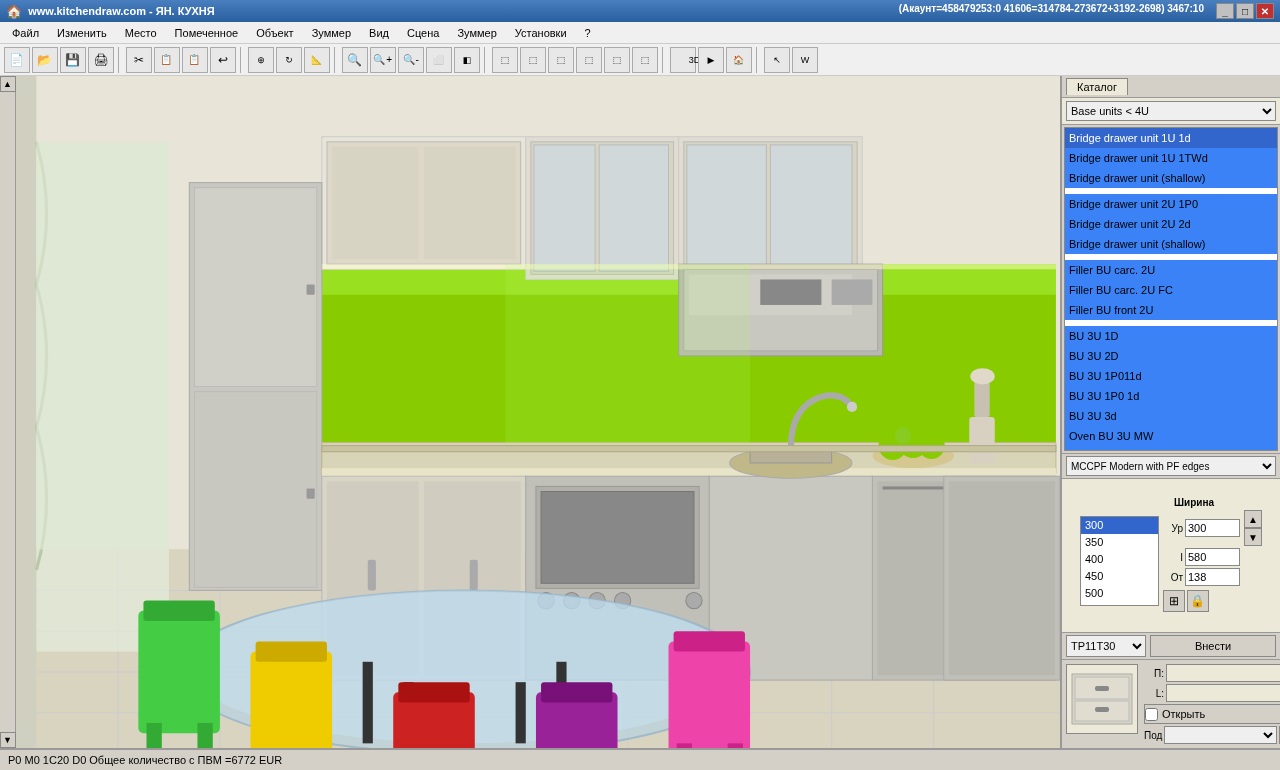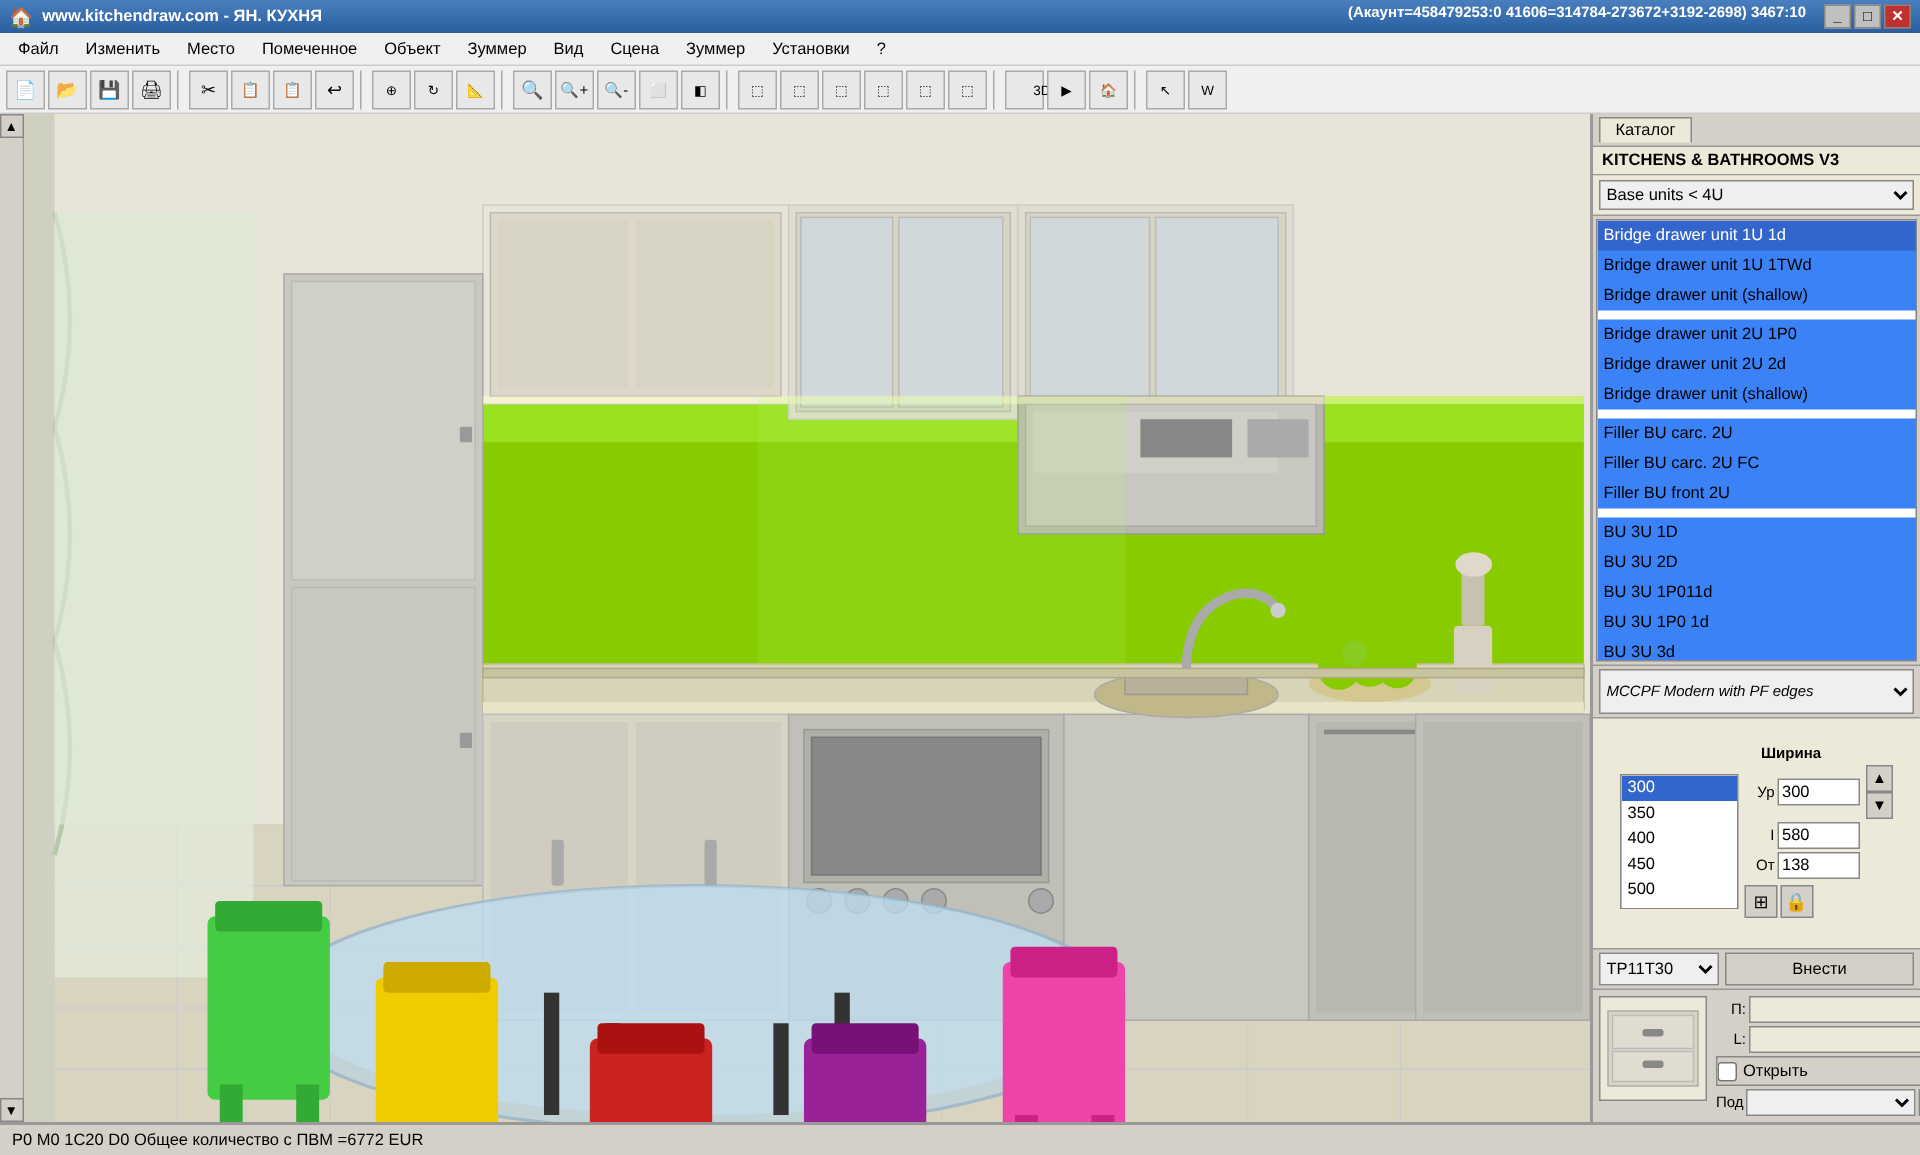--- a/index.html
+++ b/index.html
@@ -586,21 +586,20 @@
       <text x="1058" y="290" font-size="11" fill="#ffffff" font-family="Arial">front ZU</text>
     </svg>
   </div>
 
   <div id="right-panel">
 
     <div id="catalog-header">
       <div class="catalog-tab active">Каталог</div>
     </div>
 
-    <div id="catalog-title">KITCHENS &amp; BATHROOMS V3</div>
 
     <div id="filter-bar">
       <select style="flex:1; font-size:11px; height:20px;">
         <option>Base units &lt; 4U</option>
       </select>
     </div>
 
     <div id="item-list">
         <div class="list-item selected">Bridge drawer unit 1U 1d</div>
         <div class="list-item">Bridge drawer unit 1U 1TWd</div>
@@ -617,21 +616,21 @@
         <div class="list-item">BU 3U 1D</div>
         <div class="list-item">BU 3U 2D</div>
         <div class="list-item">BU 3U 1P011d</div>
         <div class="list-item">BU 3U 1P0 1d</div>
         <div class="list-item">BU 3U 3d</div>
         <div class="list-item">Oven BU 3U MW</div>
         <div class="list-item">Sink unit 3U 1D</div>
       </div>
 
     <div id="style-bar">
-      <select style="flex:1; font-size:10px; height:30px;font-style:italic;">
+      <select style="flex:1; font-size:10px; height:20px;">
         <option>МССРF  Modern with PF edges</option>
       </select>
     </div>
 
     <div id="dimensions-section">
       <div class="dim-row">
         <div style="width:90px; font-size:10px; text-align:center; padding-bottom:1px;"></div>
         <div style="margin-left:4px; font-size:10px; font-weight:bold;">Ширина</div>
       </div>
       <div class="dim-row">

